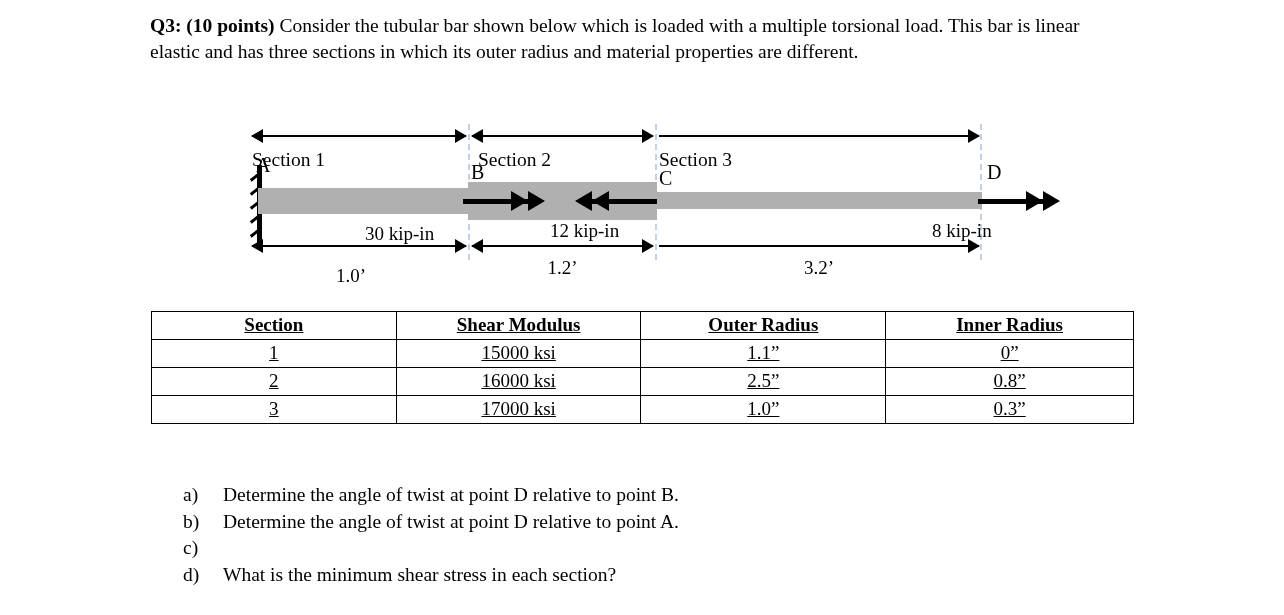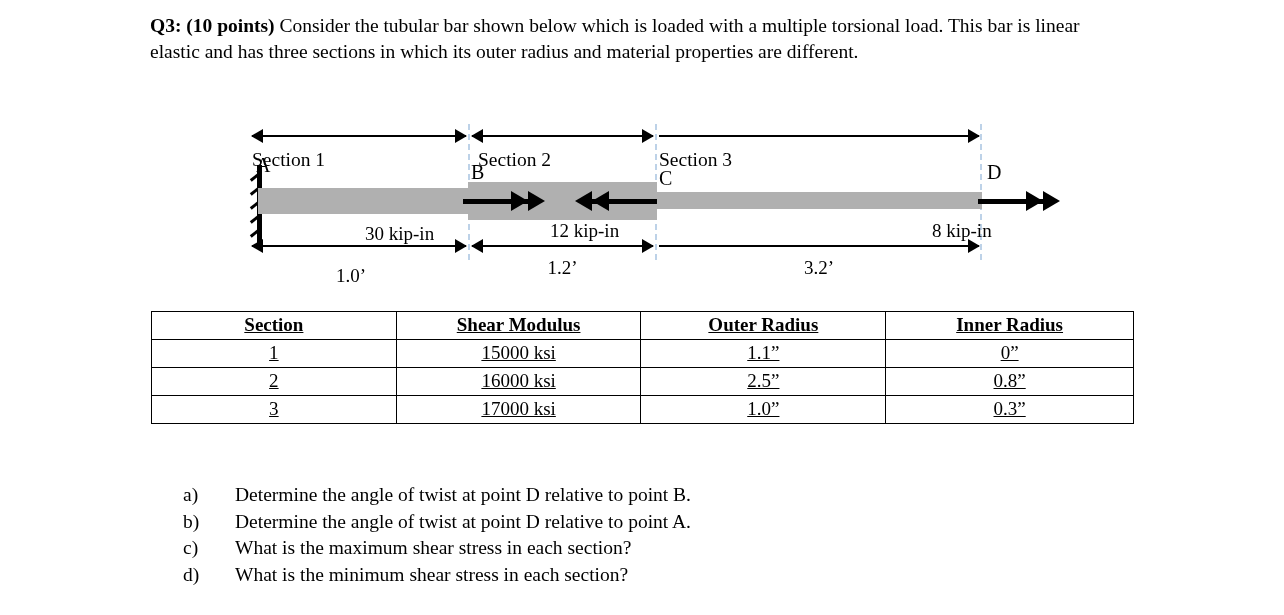--- a/index.html
+++ b/index.html
@@ -170,21 +170,21 @@
   
   #questions {
     position: absolute;
     left: 183px;
     top: 482px;
     font-size: 19.5px;
     line-height: 26.5px;
   }
   #questions .qrow { display: flex; }
   #questions .marker { width: 40px; flex: 0 0 40px; }
-  #questions .qtext { white-space: nowrap; margin-left: 12px; }
+  #questions .qtext { white-space: nowrap; }
 </style>
 </head>
 <body>
 
 <div id="intro">
   <span class="lead">Q3: (10 points)</span><span> Consider the tubular bar shown below which is loaded with a multiple torsional load. This bar is linear elastic and has three sections in which its outer radius and material properties are different.</span>
 </div>
 
 <div id="diagram">
 
@@ -292,19 +292,18 @@
   <div class="qrow">
     <span class="marker">a)</span>
     <span class="qtext">Determine the angle of twist at point D relative to point B.</span>
   </div>
   <div class="qrow">
     <span class="marker">b)</span>
     <span class="qtext">Determine the angle of twist at point D relative to point A.</span>
   </div>
   <div class="qrow">
     <span class="marker">c)</span>
-    <span class="qtext">What is the maximum shear stress in each section?</span>
   </div>
   <div class="qrow">
     <span class="marker">d)</span>
     <span class="qtext">What is the minimum shear stress in each section?</span>
   </div>
 </div>
 
 </body></html>

